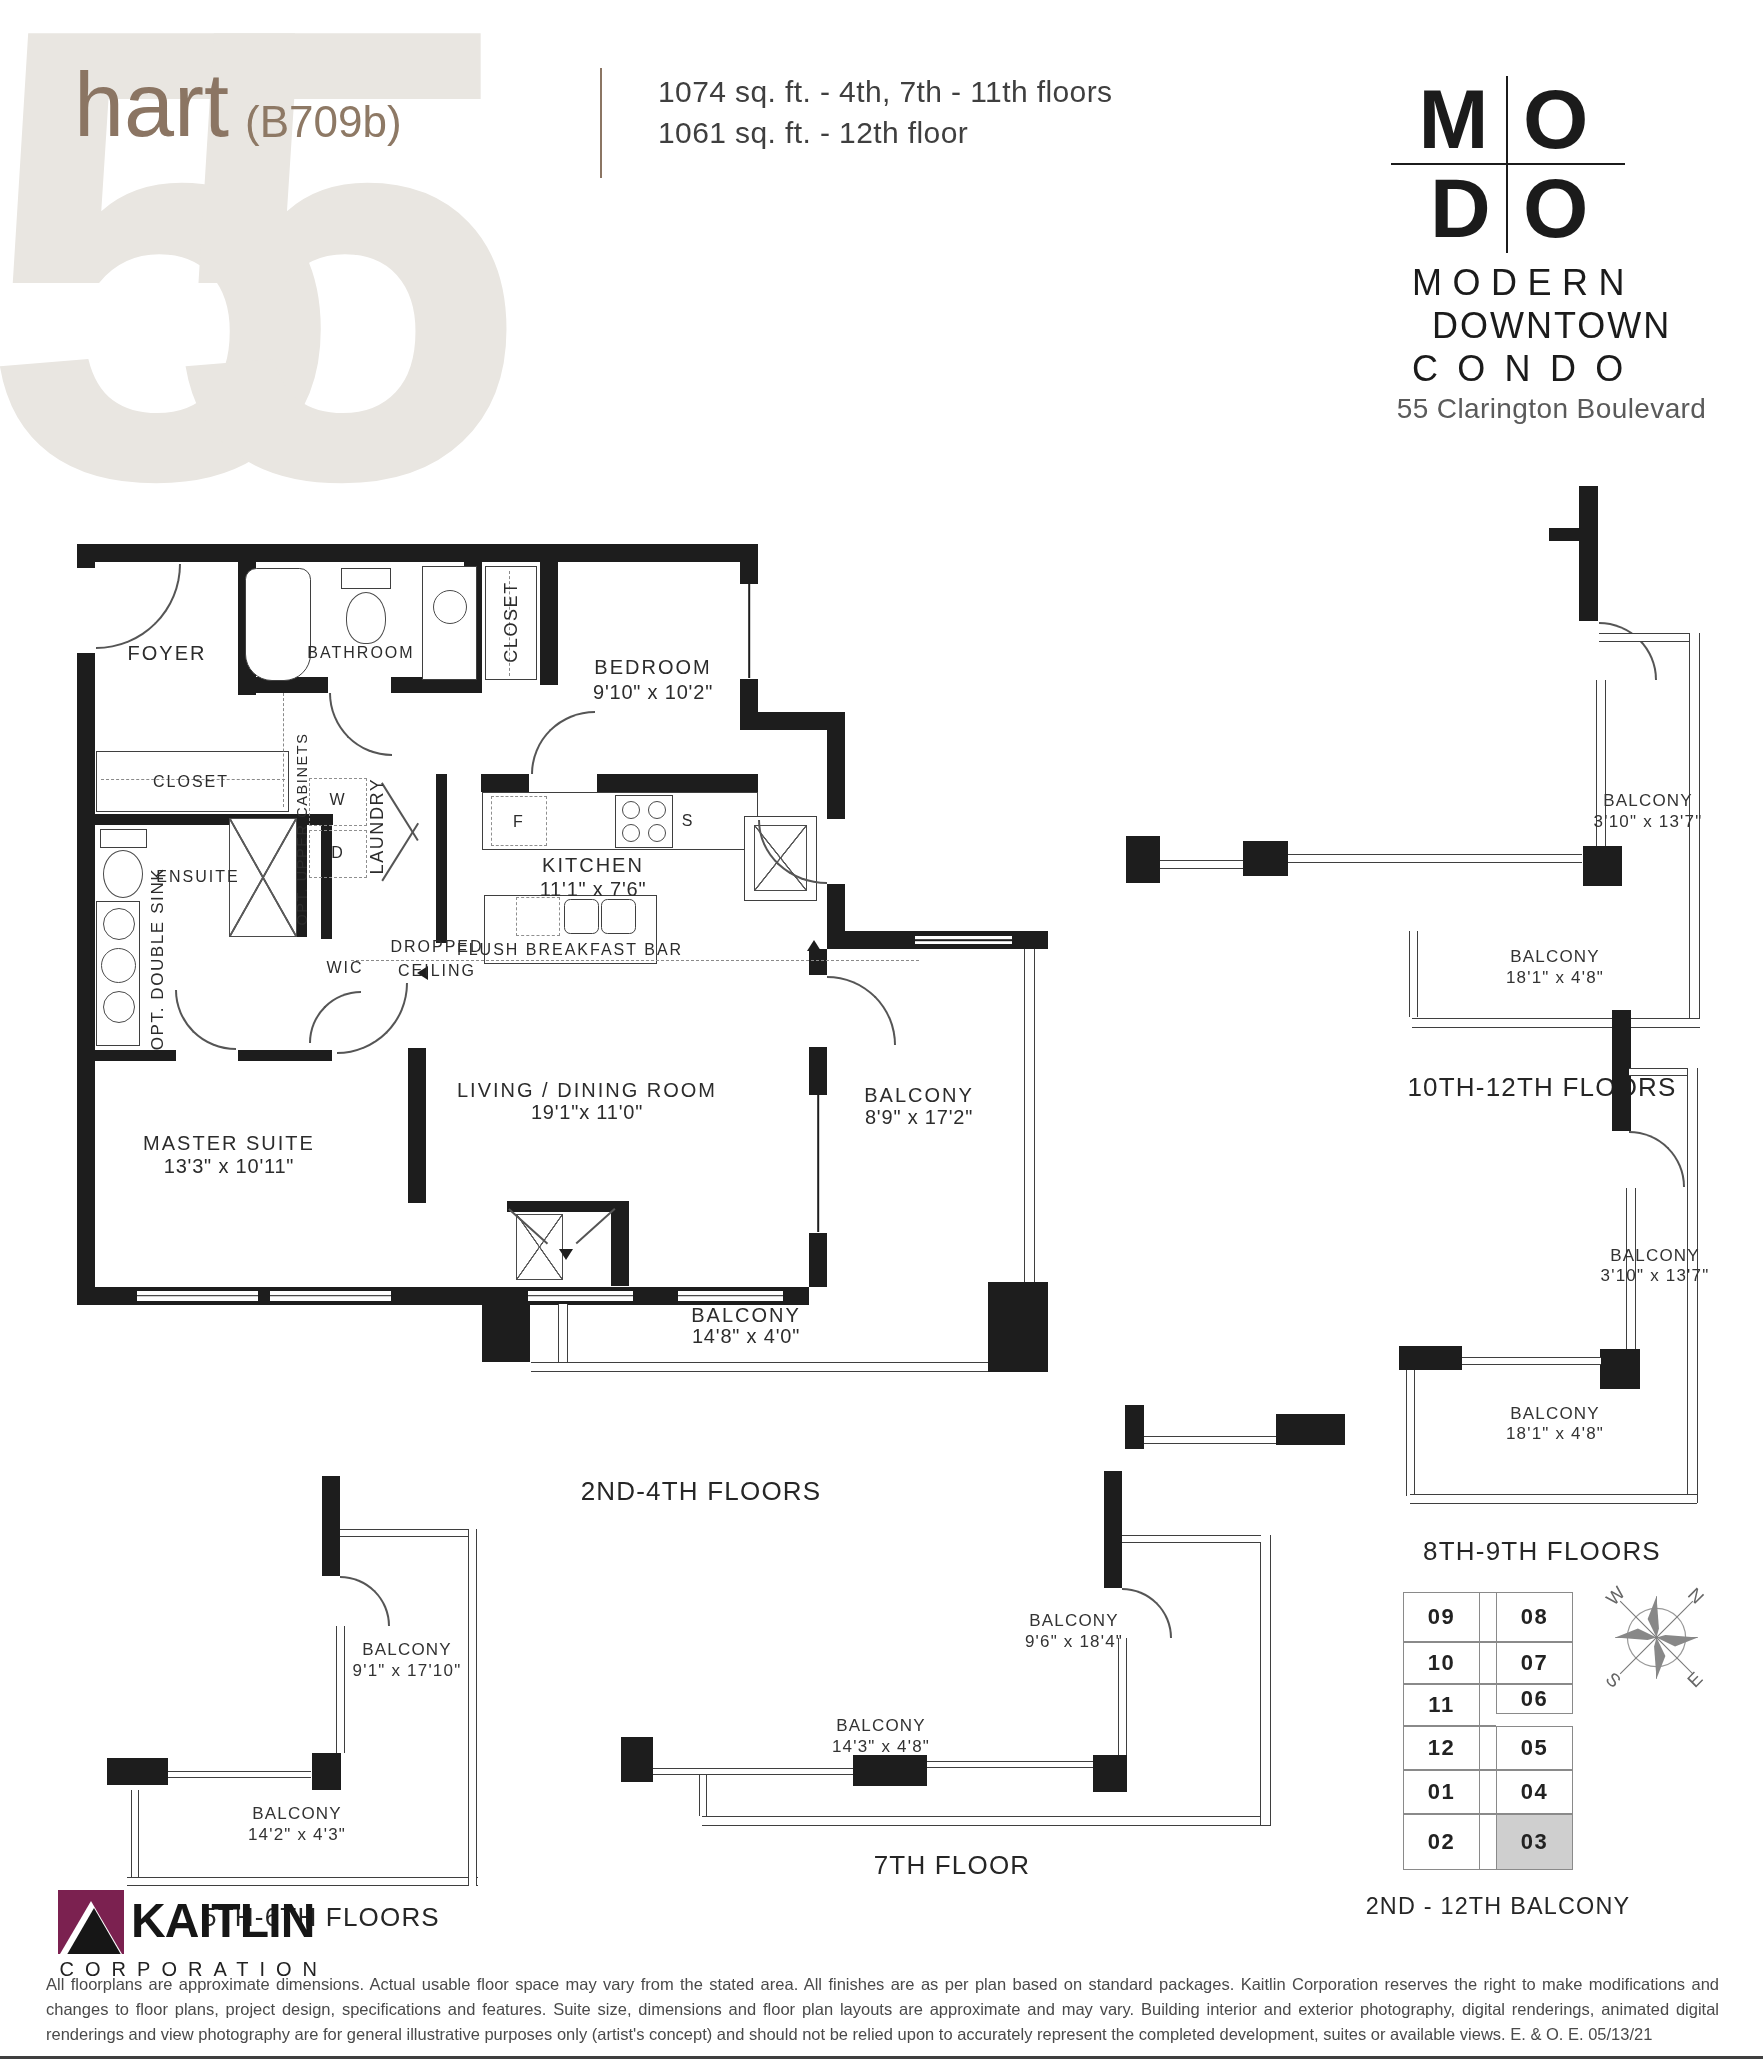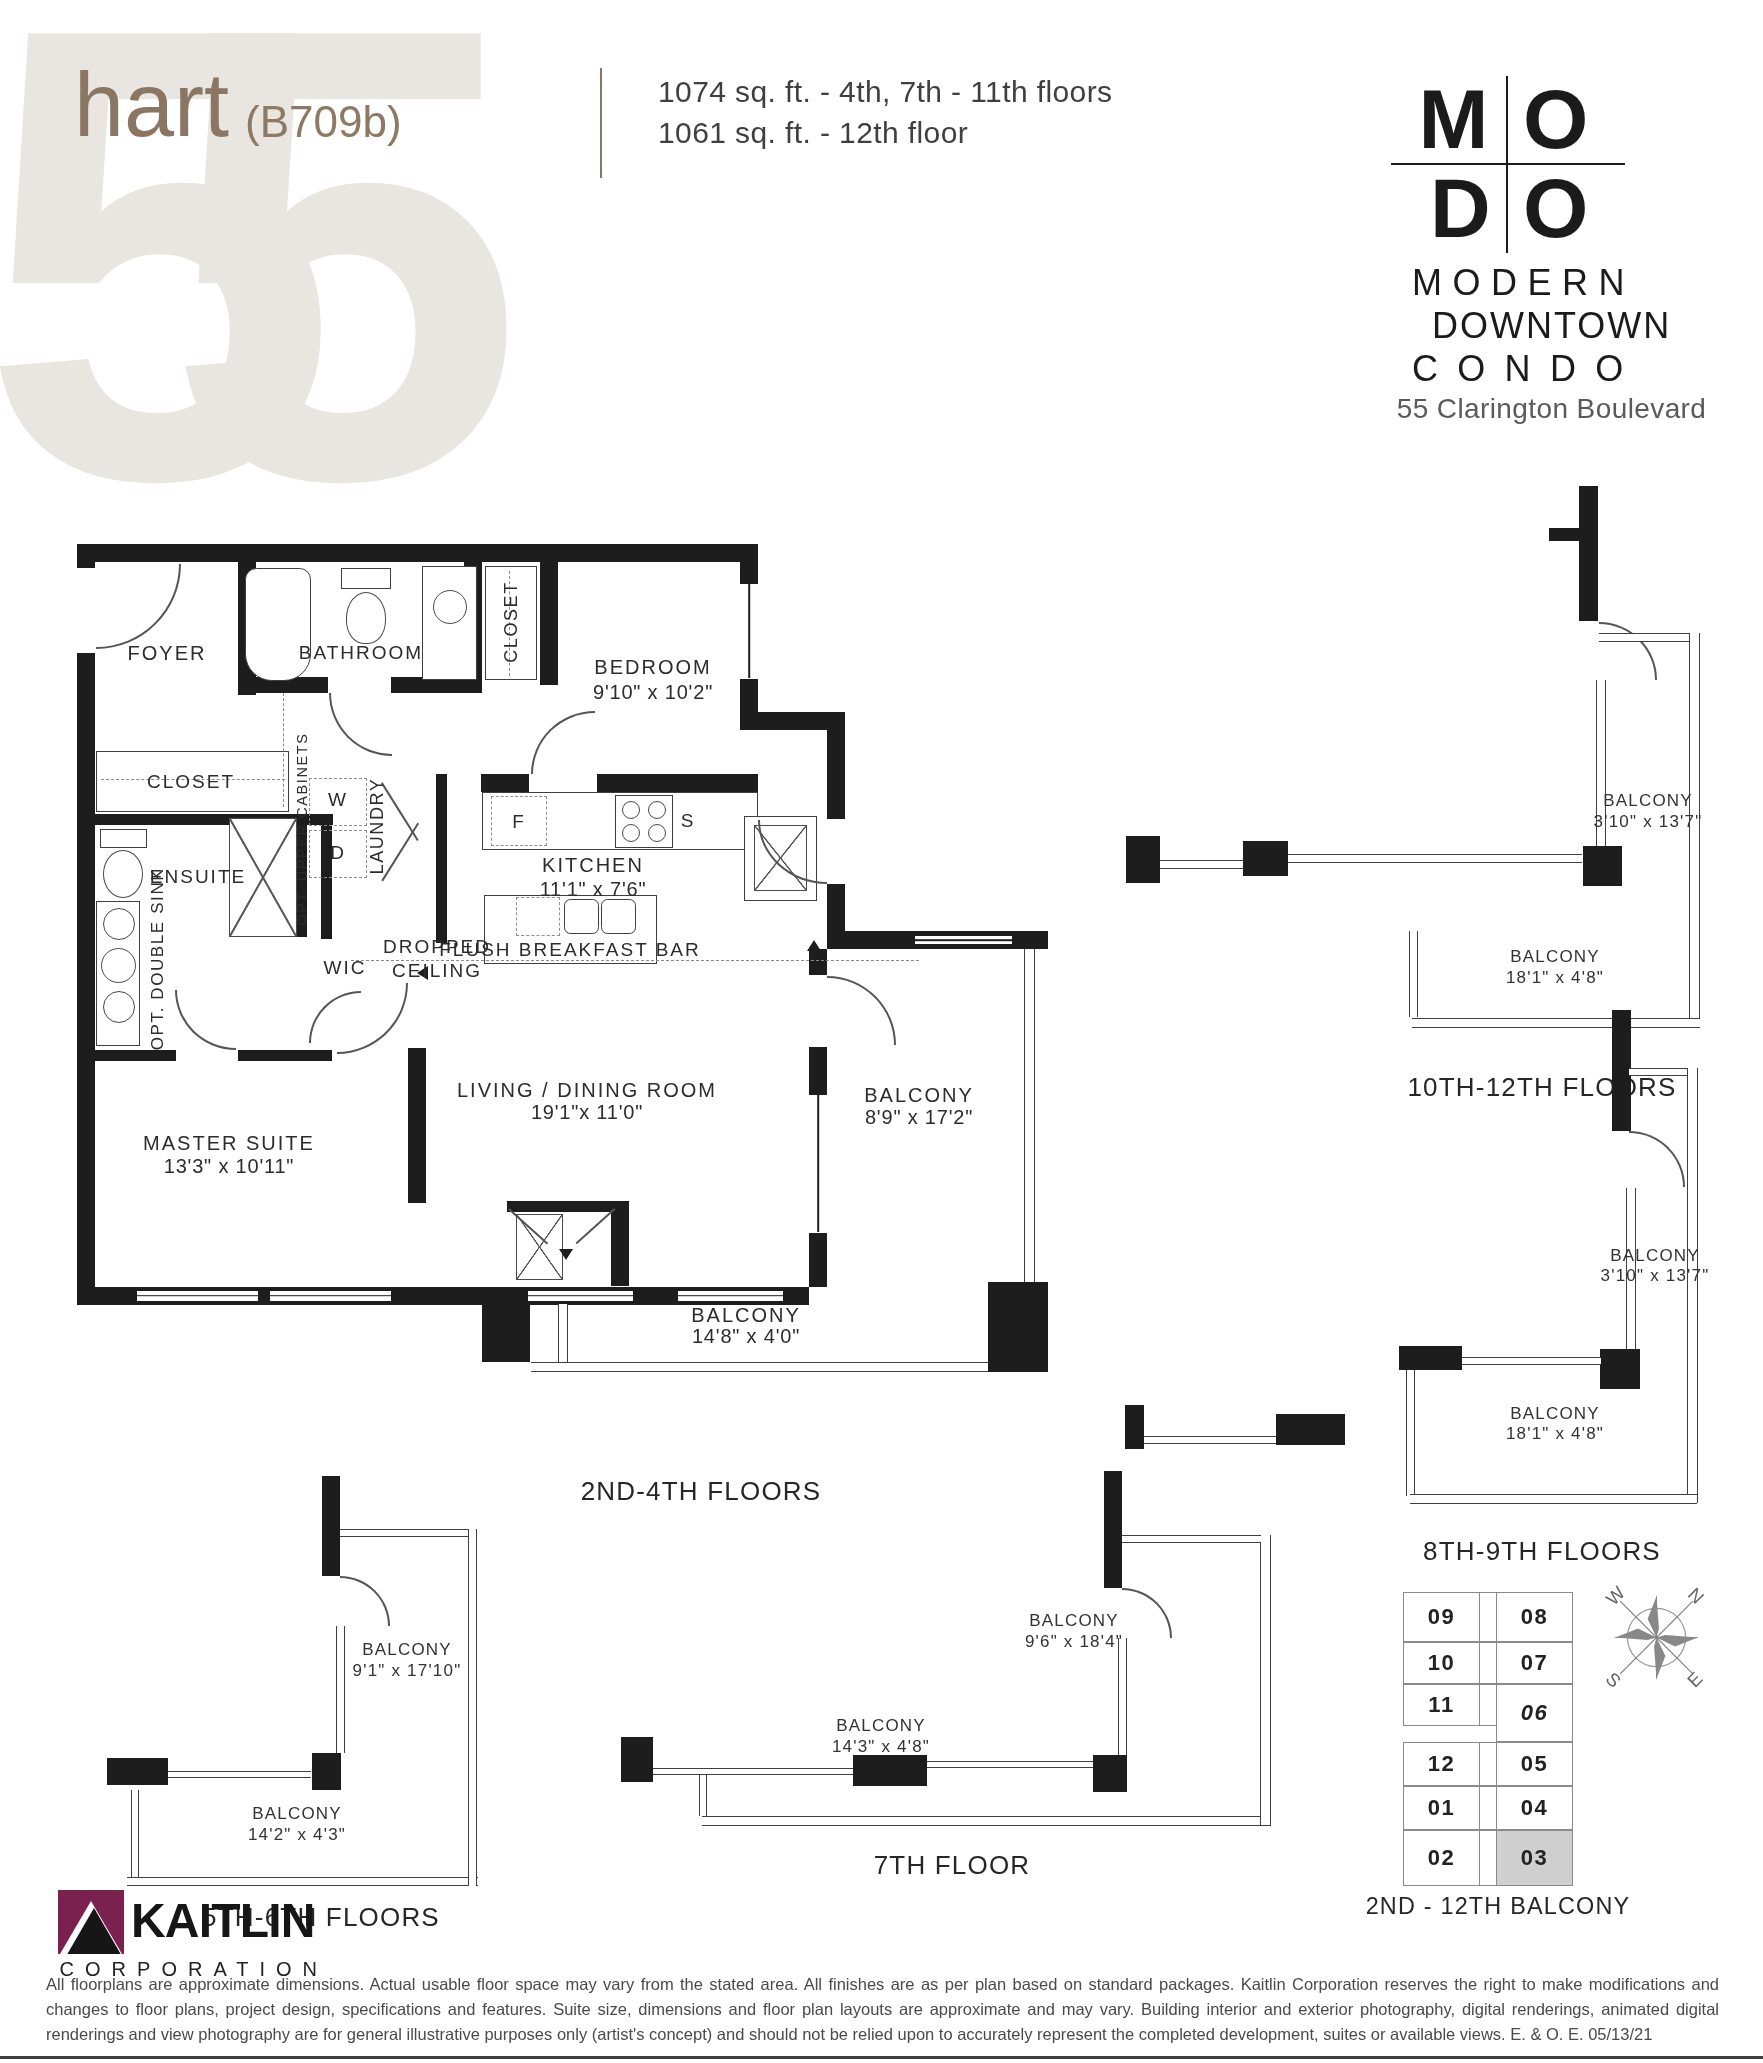--- a/index.html
+++ b/index.html
@@ -16,21 +16,21 @@
   .winV::after{content:"";position:absolute;left:50%;top:0;bottom:0;width:1.6px;background:#1d1d1d;transform:translateX(-50%);}
   .winH{position:absolute;background:#fff;}
   .winH::after{content:"";position:absolute;top:50%;left:0;right:0;height:1.6px;background:#1d1d1d;transform:translateY(-50%);}
   .xbox{position:absolute;border:1.6px solid #4a4a4a;box-sizing:border-box;background:
     linear-gradient(to top right, transparent 48.8%, #5a5a5a 49.4%, #5a5a5a 50.6%, transparent 51.2%),
     linear-gradient(to bottom right, transparent 48.8%, #5a5a5a 49.4%, #5a5a5a 50.6%, transparent 51.2%), #fff;}
   .circ{position:absolute;border:1.6px solid #4a4a4a;border-radius:50%;background:#fff;box-sizing:border-box;}
   .lbl{position:absolute;transform:translate(-50%,-50%);font-size:20px;letter-spacing:2px;color:#2c2c2c;white-space:nowrap;}
   .dims{font-size:20px;letter-spacing:0.8px;}
   .lblv{position:absolute;transform:translate(-50%,-50%) rotate(-90deg);font-size:18px;letter-spacing:1.6px;color:#2c2c2c;white-space:nowrap;}
-  .sm{font-size:19px;}
+  .sm{font-size:16px;}
   .arcTL{position:absolute;border-top:2px solid #555;border-left:2px solid #555;border-top-left-radius:100% 100%;box-sizing:border-box;}
   .arcTR{position:absolute;border-top:2px solid #555;border-right:2px solid #555;border-top-right-radius:100% 100%;box-sizing:border-box;}
   .arcBL{position:absolute;border-bottom:2px solid #555;border-left:2px solid #555;border-bottom-left-radius:100% 100%;box-sizing:border-box;}
   .arcBR{position:absolute;border-bottom:2px solid #555;border-right:2px solid #555;border-bottom-right-radius:100% 100%;box-sizing:border-box;}
   .diag{position:absolute;height:1.6px;background:#555;transform-origin:left center;}
   .cap{position:absolute;transform:translateX(-50%);font-size:26px;letter-spacing:1.2px;color:#262626;white-space:nowrap;}
   .slbl{position:absolute;transform:translate(-50%,-50%);font-size:17px;letter-spacing:1.2px;color:#333;white-space:nowrap;}
   .triU{position:absolute;width:0;height:0;border-left:7.3px solid transparent;border-right:7.3px solid transparent;border-bottom:11.3px solid #1d1d1d;}
   .triD{position:absolute;width:0;height:0;border-left:7.3px solid transparent;border-right:7.3px solid transparent;border-top:11.3px solid #1d1d1d;}
   .triL{position:absolute;width:0;height:0;border-top:7.3px solid transparent;border-bottom:7.3px solid transparent;border-right:11.3px solid #1d1d1d;}
@@ -328,21 +328,21 @@
       <div class="kp-cell" style="width:77px;height:50px;">08</div>
     </div>
     <div class="kp-row">
       <div class="kp-cell" style="width:77px;height:42px;">10</div>
       <div class="kp-mid" style="width:16px;height:42px;"></div>
       <div class="kp-cell" style="width:77px;height:42px;">07</div>
     </div>
     <div class="kp-row">
       <div class="kp-cell" style="width:77px;height:42px;">11</div>
       <div class="kp-mid" style="width:16px;height:42px;"></div>
-      <div class="kp-cell" style="width:77px;height:58px;font-style:italic;">06</div>
+      <div class="kp-cell" style="width:77px;height:30px;">06</div>
     </div>
     <div class="kp-row">
       <div class="kp-cell" style="width:77px;height:44px;">12</div>
       <div class="kp-mid" style="width:16px;height:44px;"></div>
       <div class="kp-cell" style="width:77px;height:44px;">05</div>
     </div>
     <div class="kp-row">
       <div class="kp-cell" style="width:77px;height:44px;">01</div>
       <div class="kp-mid" style="width:16px;height:44px;"></div>
       <div class="kp-cell" style="width:77px;height:44px;">04</div>

